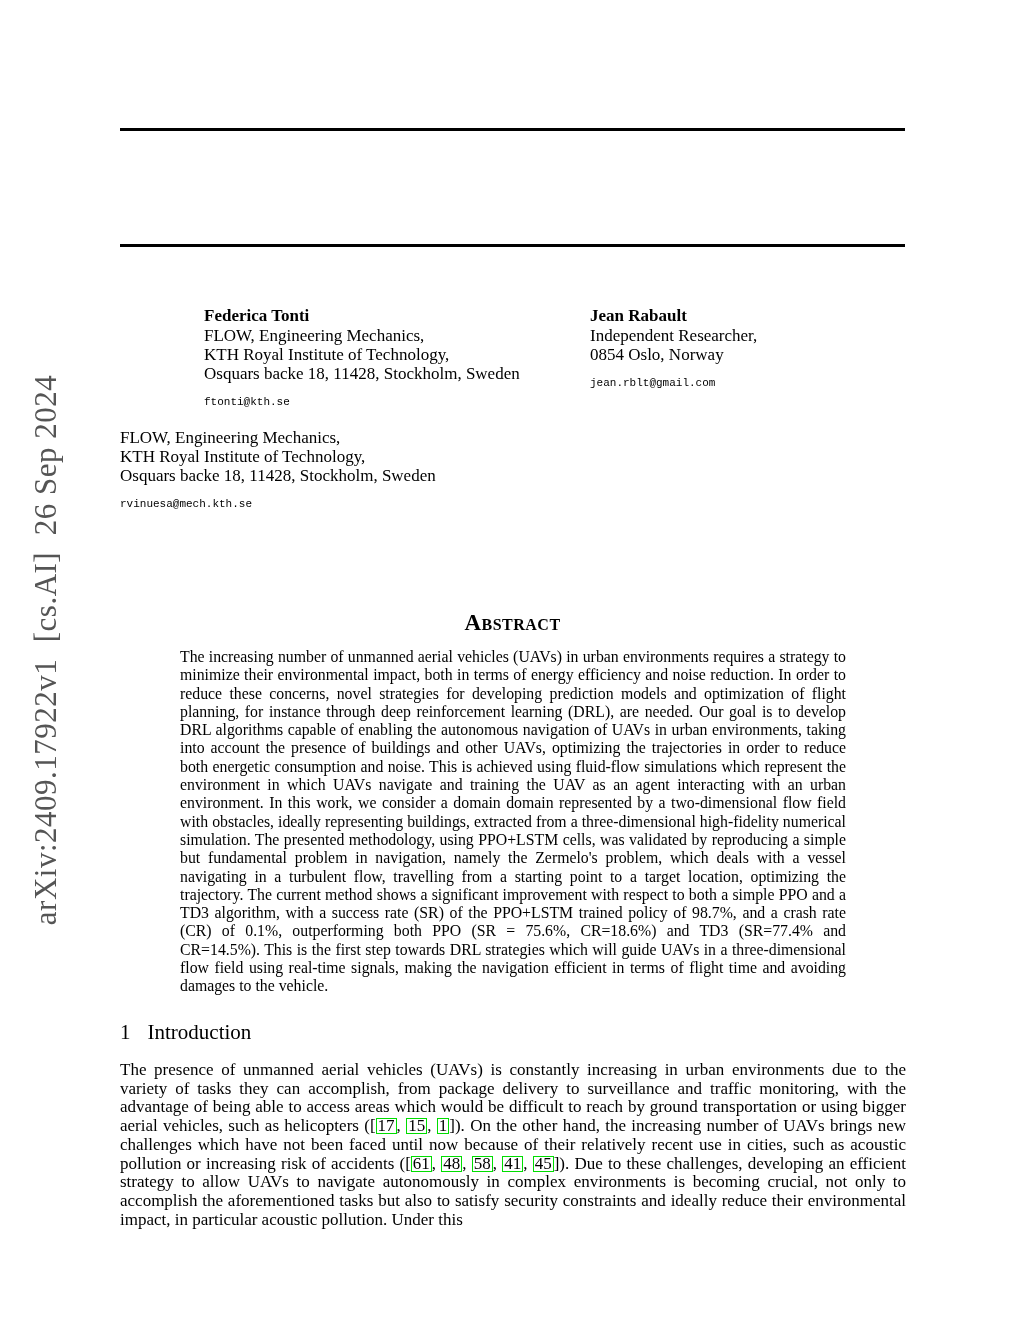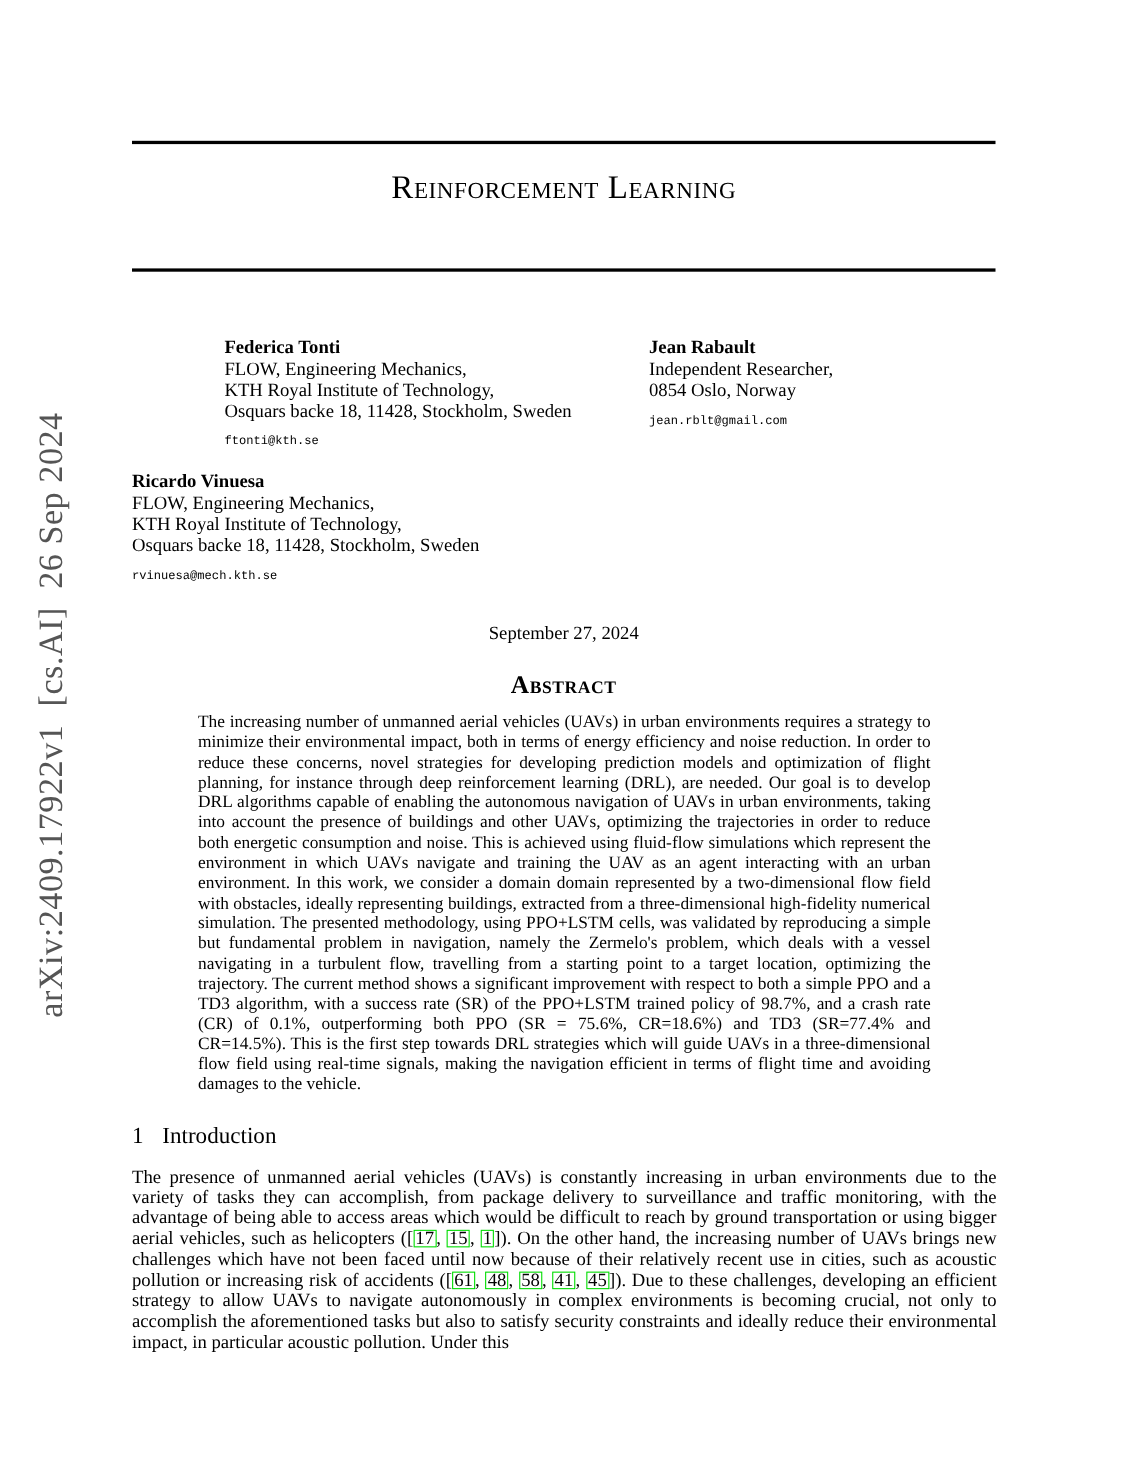--- a/index.html
+++ b/index.html
@@ -139,49 +139,46 @@
 </head>
 <body>
 
 <div class="page">
 
   <div class="arxiv-banner">arXiv:2409.17922v1  [cs.AI]  26 Sep 2024</div>
 
   <div class="rule rule-top"></div>
 
   <div class="paper-title">
-    <div>Reinforcement Learning</div>
   </div>
 
   <div class="rule rule-bottom"></div>
 
   <div class="author-card author-0">
     <div class="author-name">Federica Tonti</div>
     <div>FLOW, Engineering Mechanics,</div>
     <div>KTH Royal Institute of Technology,</div>
     <div>Osquars backe 18, 11428, Stockholm, Sweden</div>
     <div class="author-email">ftonti@kth.se</div>
   </div>
 
   <div class="author-card author-1">
     <div class="author-name">Jean Rabault</div>
     <div>Independent Researcher,</div>
     <div>0854 Oslo, Norway</div>
     <div class="author-email">jean.rblt@gmail.com</div>
   </div>
 
   <div class="author-card author-2">
-    <div class="author-name">Ricardo Vinuesa</div>
     <div>FLOW, Engineering Mechanics,</div>
     <div>KTH Royal Institute of Technology,</div>
     <div>Osquars backe 18, 11428, Stockholm, Sweden</div>
     <div class="author-email">rvinuesa@mech.kth.se</div>
   </div>
 
-  <div class="paper-date">September 27, 2024</div>
 
   <div class="abstract-heading">Abstract</div>
 
   <div class="abstract-body">The increasing number of unmanned aerial vehicles (UAVs) in urban environments requires a strategy to minimize their environmental impact, both in terms of energy efficiency and noise reduction. In order to reduce these concerns, novel strategies for developing prediction models and optimization of flight planning, for instance through deep reinforcement learning (DRL), are needed. Our goal is to develop DRL algorithms capable of enabling the autonomous navigation of UAVs in urban environments, taking into account the presence of buildings and other UAVs, optimizing the trajectories in order to reduce both energetic consumption and noise. This is achieved using fluid-flow simulations which represent the environment in which UAVs navigate and training the UAV as an agent interacting with an urban environment. In this work, we consider a domain domain represented by a two-dimensional flow field with obstacles, ideally representing buildings, extracted from a three-dimensional high-fidelity numerical simulation. The presented methodology, using PPO+LSTM cells, was validated by reproducing a simple but fundamental problem in navigation, namely the Zermelo's problem, which deals with a vessel navigating in a turbulent flow, travelling from a starting point to a target location, optimizing the trajectory. The current method shows a significant improvement with respect to both a simple PPO and a TD3 algorithm, with a success rate (SR) of the PPO+LSTM trained policy of 98.7%, and a crash rate (CR) of 0.1%, outperforming both PPO (SR = 75.6%, CR=18.6%) and TD3 (SR=77.4% and CR=14.5%). This is the first step towards DRL strategies which will guide UAVs in a three-dimensional flow field using real-time signals, making the navigation efficient in terms of flight time and avoiding damages to the vehicle.</div>
 
   <div class="section-heading">
     <span class="sec-number">1</span><span class="sec-title">Introduction</span>
   </div>
 
   <div class="intro-paragraph">The presence of unmanned aerial vehicles (UAVs) is constantly increasing in urban environments due to the variety of tasks they can accomplish, from package delivery to surveillance and traffic monitoring, with the advantage of being able to access areas which would be difficult to reach by ground transportation or using bigger aerial vehicles, such as helicopters ([<span class="cite">17</span>, <span class="cite">15</span>, <span class="cite">1</span>]). On the other hand, the increasing number of UAVs brings new challenges which have not been faced until now because of their relatively recent use in cities, such as acoustic pollution or increasing risk of accidents ([<span class="cite">61</span>, <span class="cite">48</span>, <span class="cite">58</span>, <span class="cite">41</span>, <span class="cite">45</span>]). Due to these challenges, developing an efficient strategy to allow UAVs to navigate autonomously in complex environments is becoming crucial, not only to accomplish the aforementioned tasks but also to satisfy security constraints and ideally reduce their environmental impact, in particular acoustic pollution. Under this</div>

